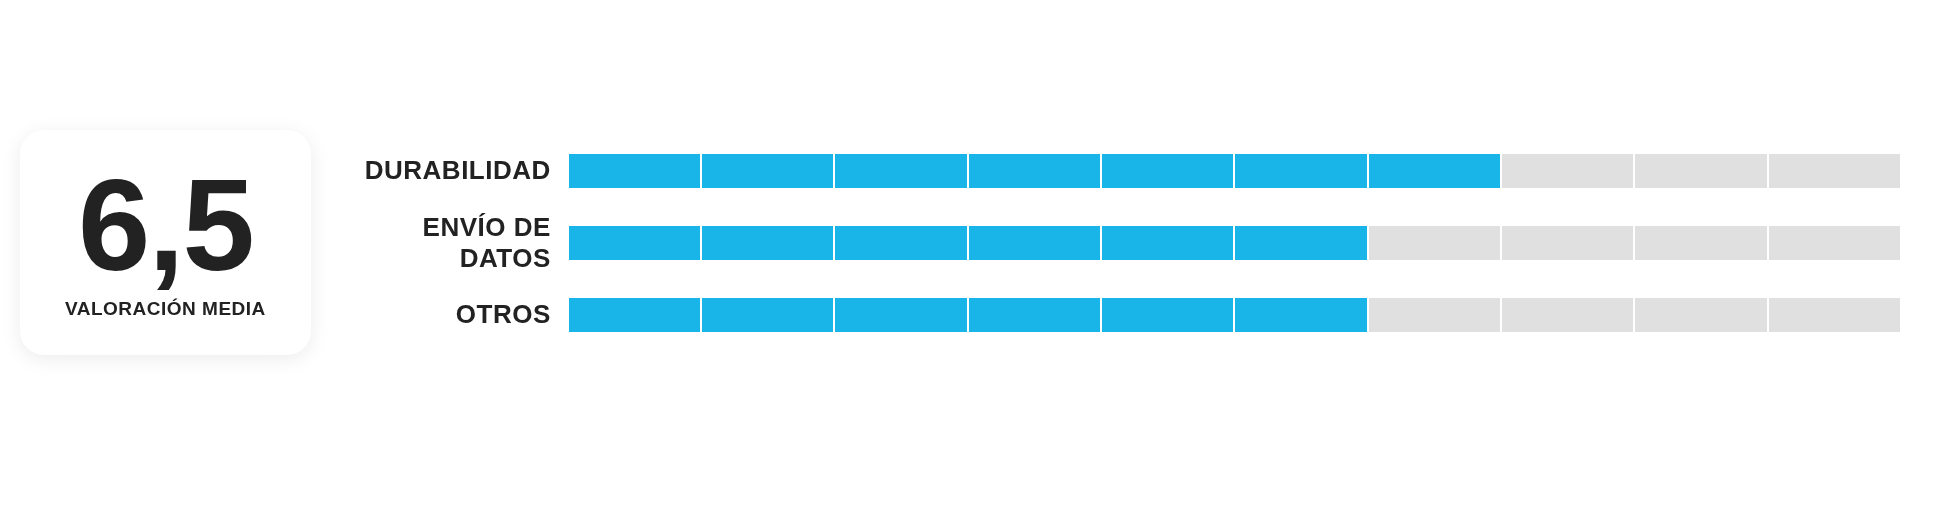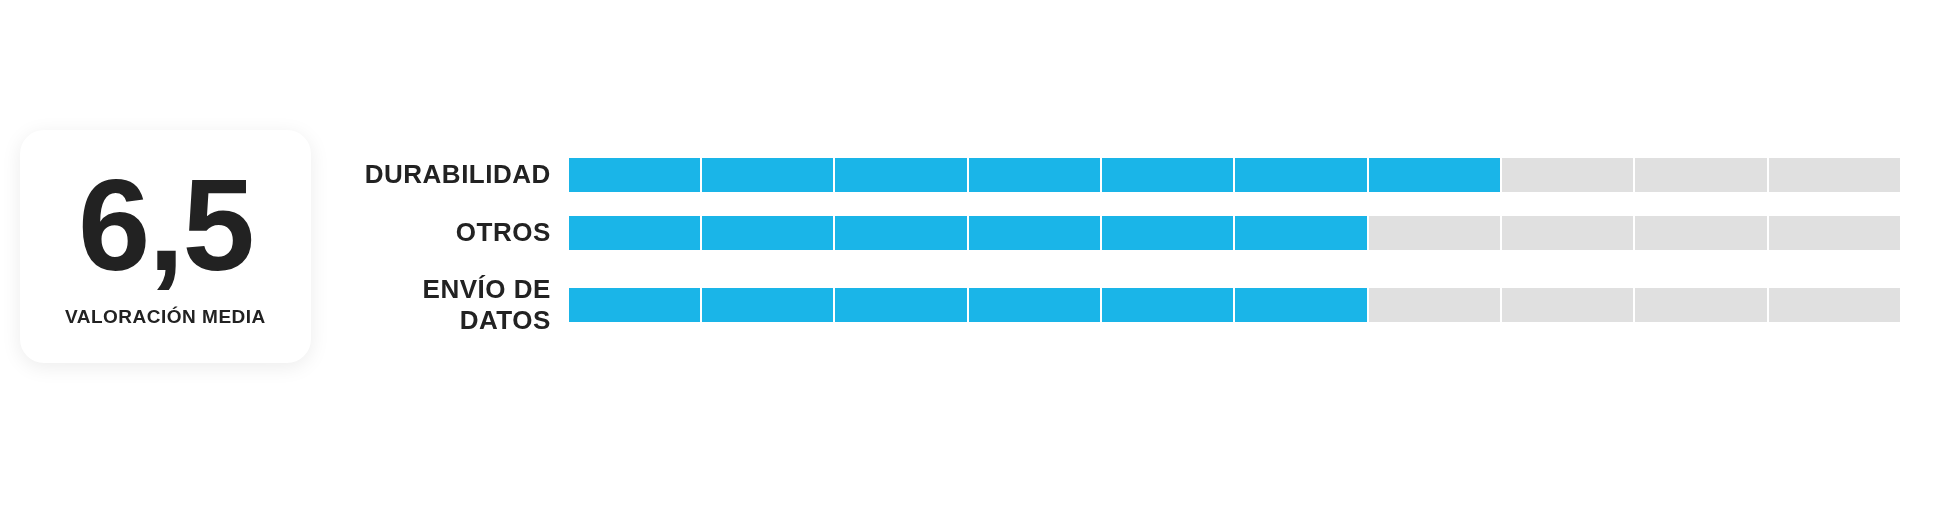--- a/index.html
+++ b/index.html
@@ -23,21 +23,20 @@
     .score-card {
       background: #ffffff;
       border-radius: 24px;
       box-shadow: 0 4px 20px rgba(0,0,0,0.08);
       padding: 30px 45px 35px 45px;
       display: flex;
       flex-direction: column;
       align-items: center;
       justify-content: center;
       flex-shrink: 0;
-      gap: 8px;
     }
     .score-value {
       font-family: Impact, "Arial Narrow Bold", "Helvetica Neue Condensed", "Arial Black", sans-serif;
       font-size: 130px;
       line-height: 1;
       font-weight: 900;
       color: #222222;
       letter-spacing: -2px;
       font-stretch: condensed;
     }
@@ -125,39 +124,39 @@
             <div class="tick"></div>
             <div class="tick"></div>
             <div class="tick"></div>
             <div class="tick"></div>
             <div class="tick"></div>
             <div class="tick"></div>
           </div>
         </div>
       </div>
       <div class="bar-row">
-        <div class="bar-label">OTROS</div>
+        <div class="bar-label">ENVÍO DE DATOS</div>
         <div class="bar-track">
           <div class="bar-fill" style="width: 60%;"></div>
           <div class="bar-ticks">
             <div class="tick"></div>
             <div class="tick"></div>
             <div class="tick"></div>
             <div class="tick"></div>
             <div class="tick"></div>
             <div class="tick"></div>
             <div class="tick"></div>
             <div class="tick"></div>
             <div class="tick"></div>
             <div class="tick"></div>
           </div>
         </div>
       </div>
       <div class="bar-row">
-        <div class="bar-label">ENVÍO DE DATOS</div>
+        <div class="bar-label">OTROS</div>
         <div class="bar-track">
           <div class="bar-fill" style="width: 60%;"></div>
           <div class="bar-ticks">
             <div class="tick"></div>
             <div class="tick"></div>
             <div class="tick"></div>
             <div class="tick"></div>
             <div class="tick"></div>
             <div class="tick"></div>
             <div class="tick"></div>

